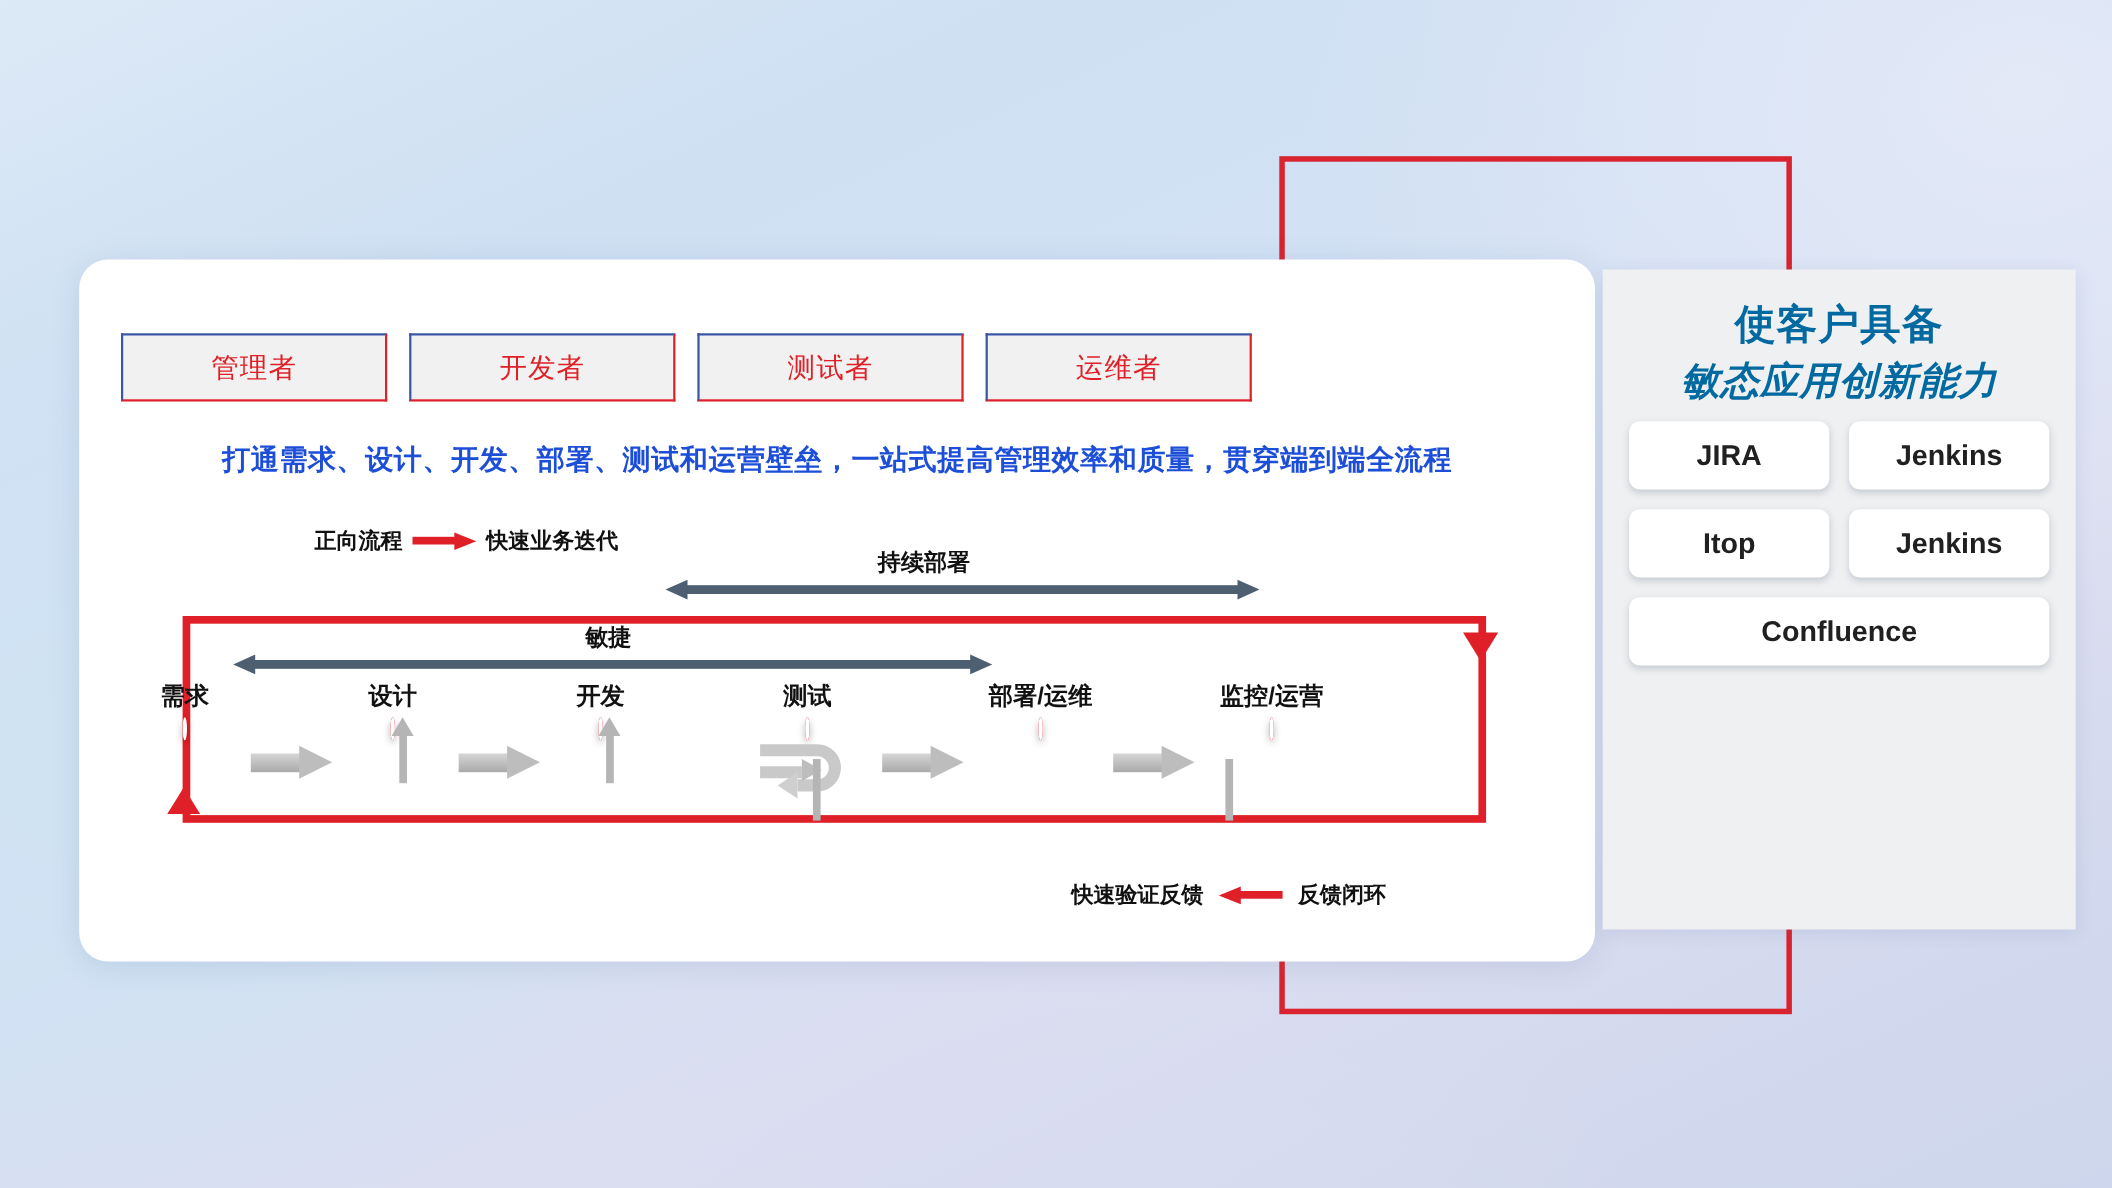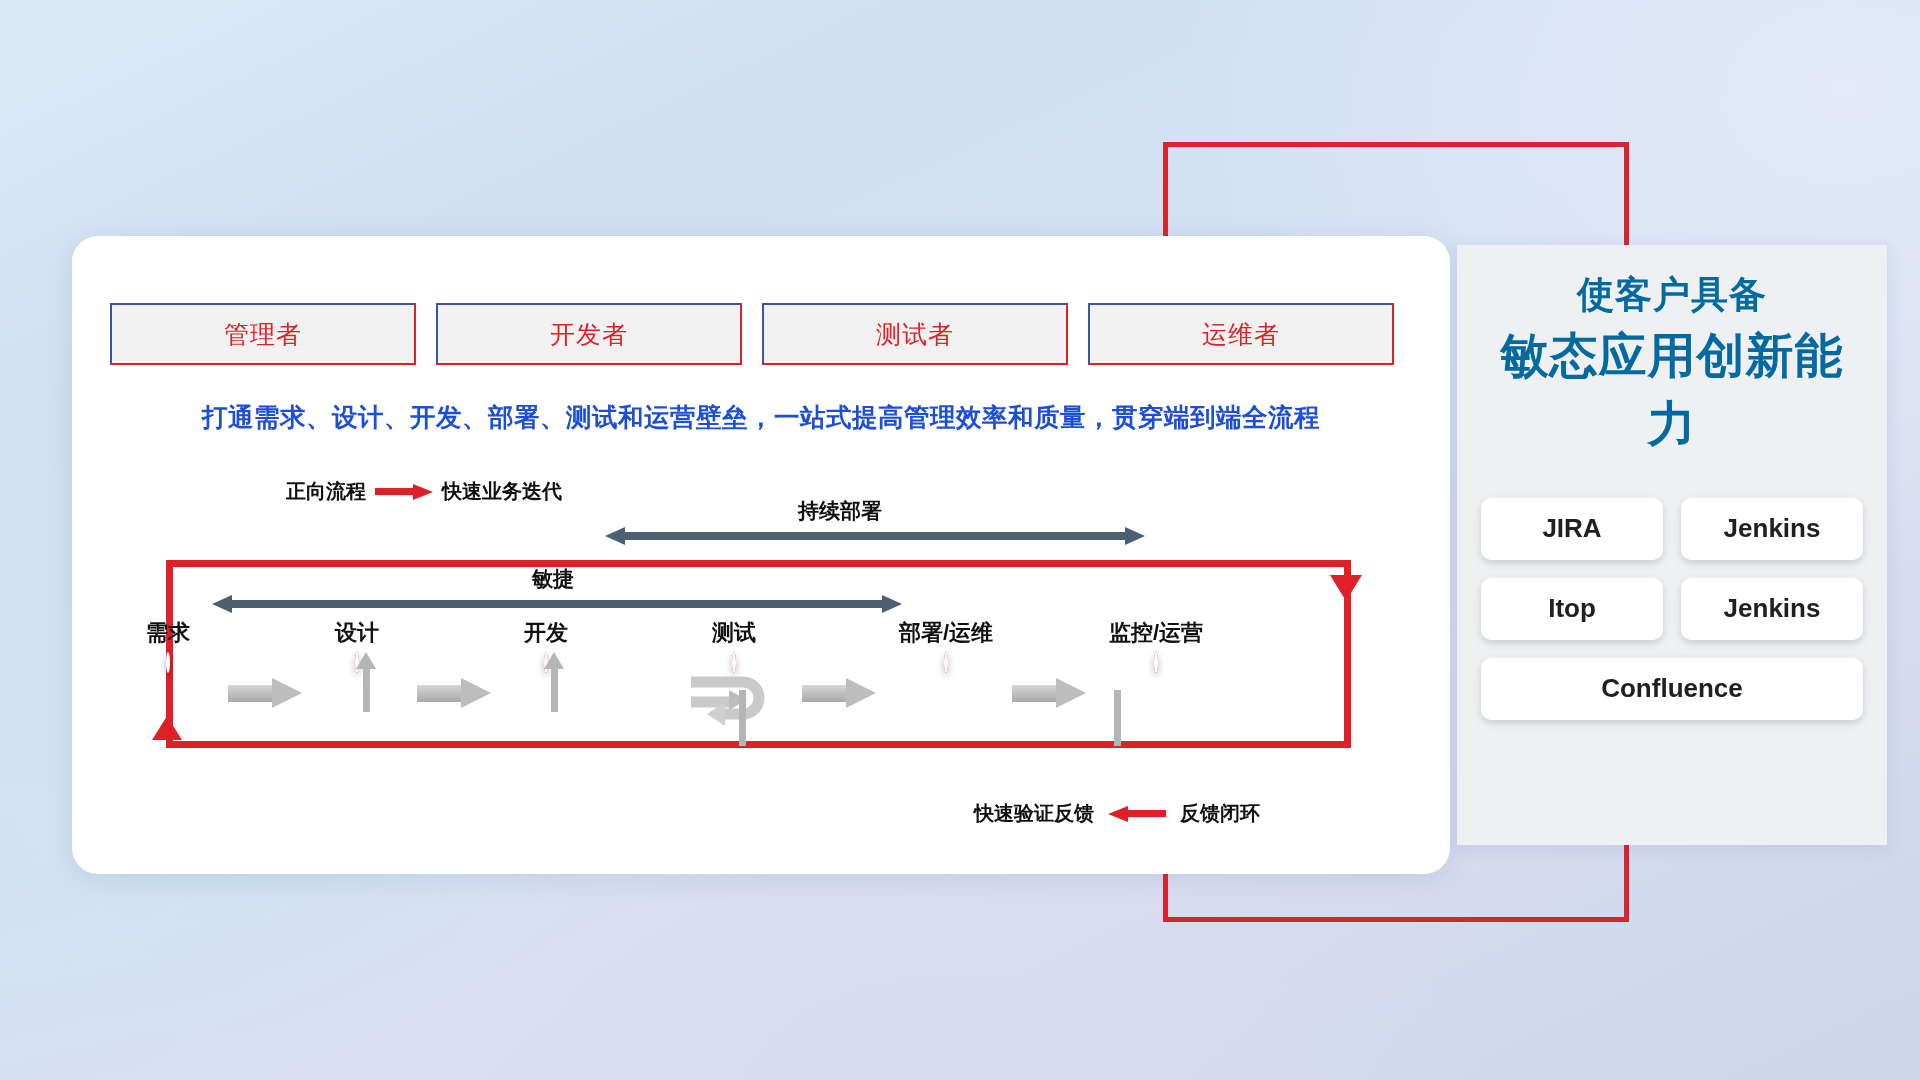--- a/index.html
+++ b/index.html
@@ -39,21 +39,21 @@
     background: #ffffff;
     border-radius: 26px;
     box-shadow: 0 4px 26px rgba(80,110,150,0.16);
     z-index: 3;
   }
 
   
   #roles-row {
     position: absolute;
     left: 110px; top: 303px;
-    width: 1284px; height: 62px;
+    width: 1028px; height: 62px;
     display: flex;
     gap: 20px;
     z-index: 5;
   }
   .role-box {
     flex: 1;
     background: #f1f1f1;
     border-top: 2px solid #3b55a5;
     border-left: 2px solid #3b55a5;
     border-right: 2px solid #e02028;
@@ -289,24 +289,24 @@
     padding: 24px 24px 0 24px;
   }
   .panel-head {
     text-align: center;
     color: #0369a1;
     font-weight: bold;
     font-size: 37px;
     letter-spacing: 1px;
     line-height: 1.42;
   }
-  .panel-head .l2 { font-size: 48px; }
+  .panel-head .l2 { font-size: 35px; font-style: italic; }
 
   #tool-grid {
-    margin-top: 40px;
+    margin-top: 12px;
     display: flex;
     flex-wrap: wrap;
     gap: 18px;
   }
   .tool-chip {
     background: #ffffff;
     border-radius: 10px;
     box-shadow: 0 3px 7px rgba(90,110,140,0.28);
     height: 62px;
     display: flex;

